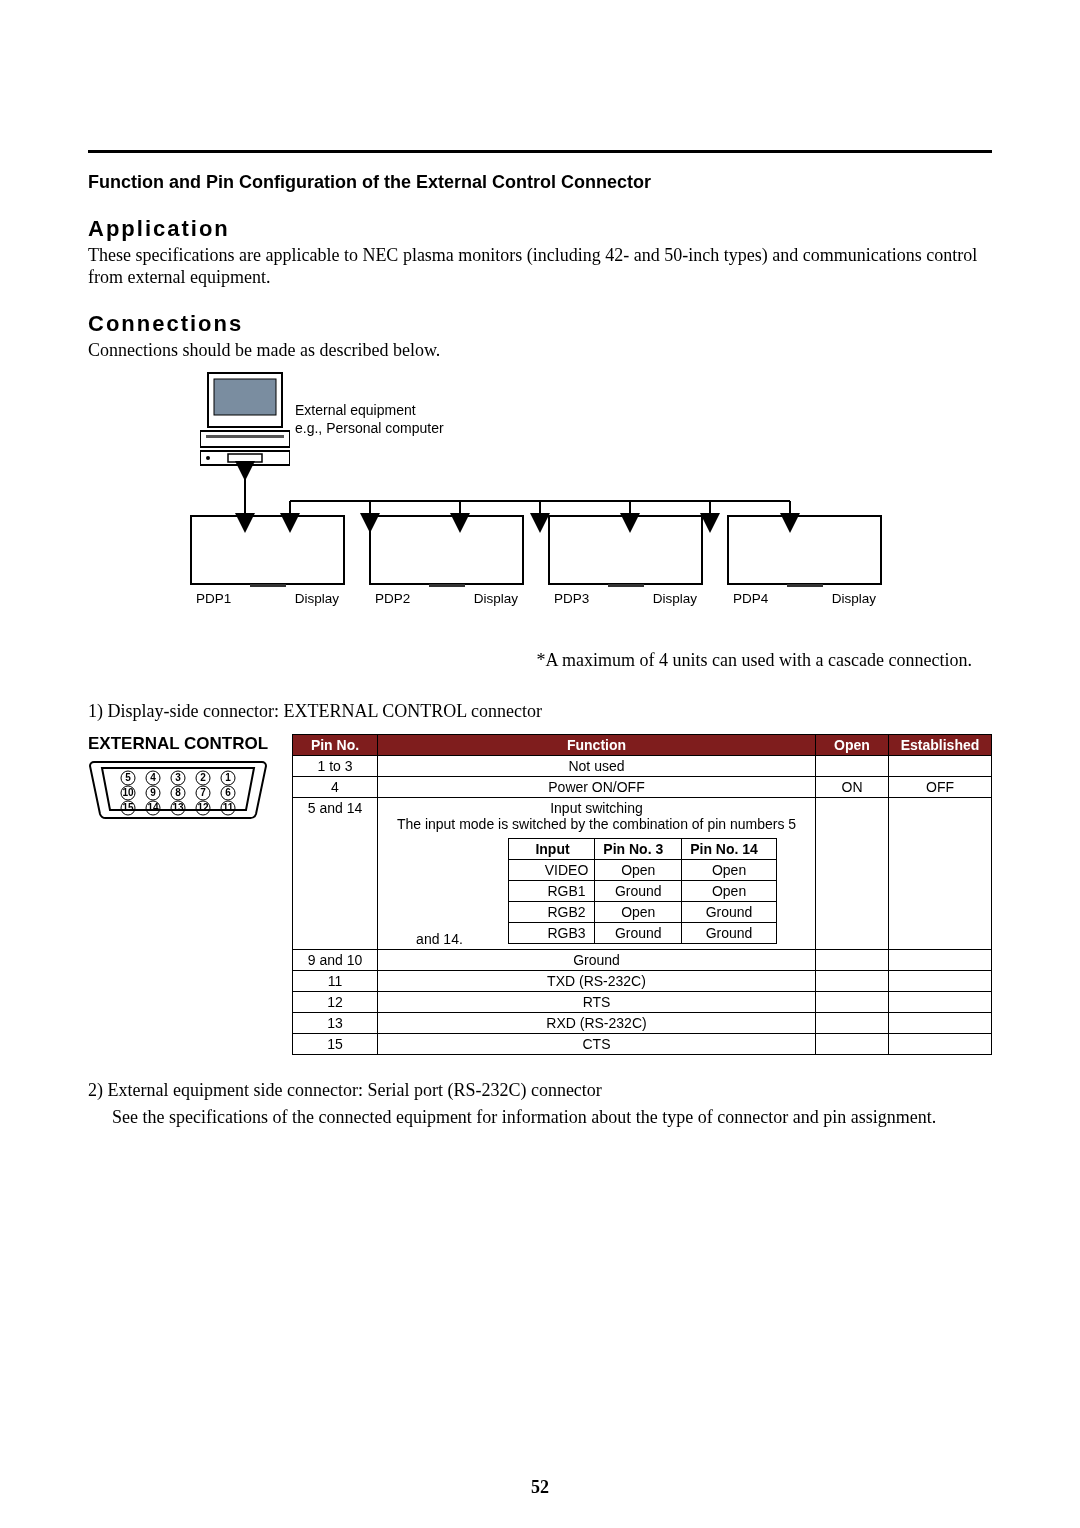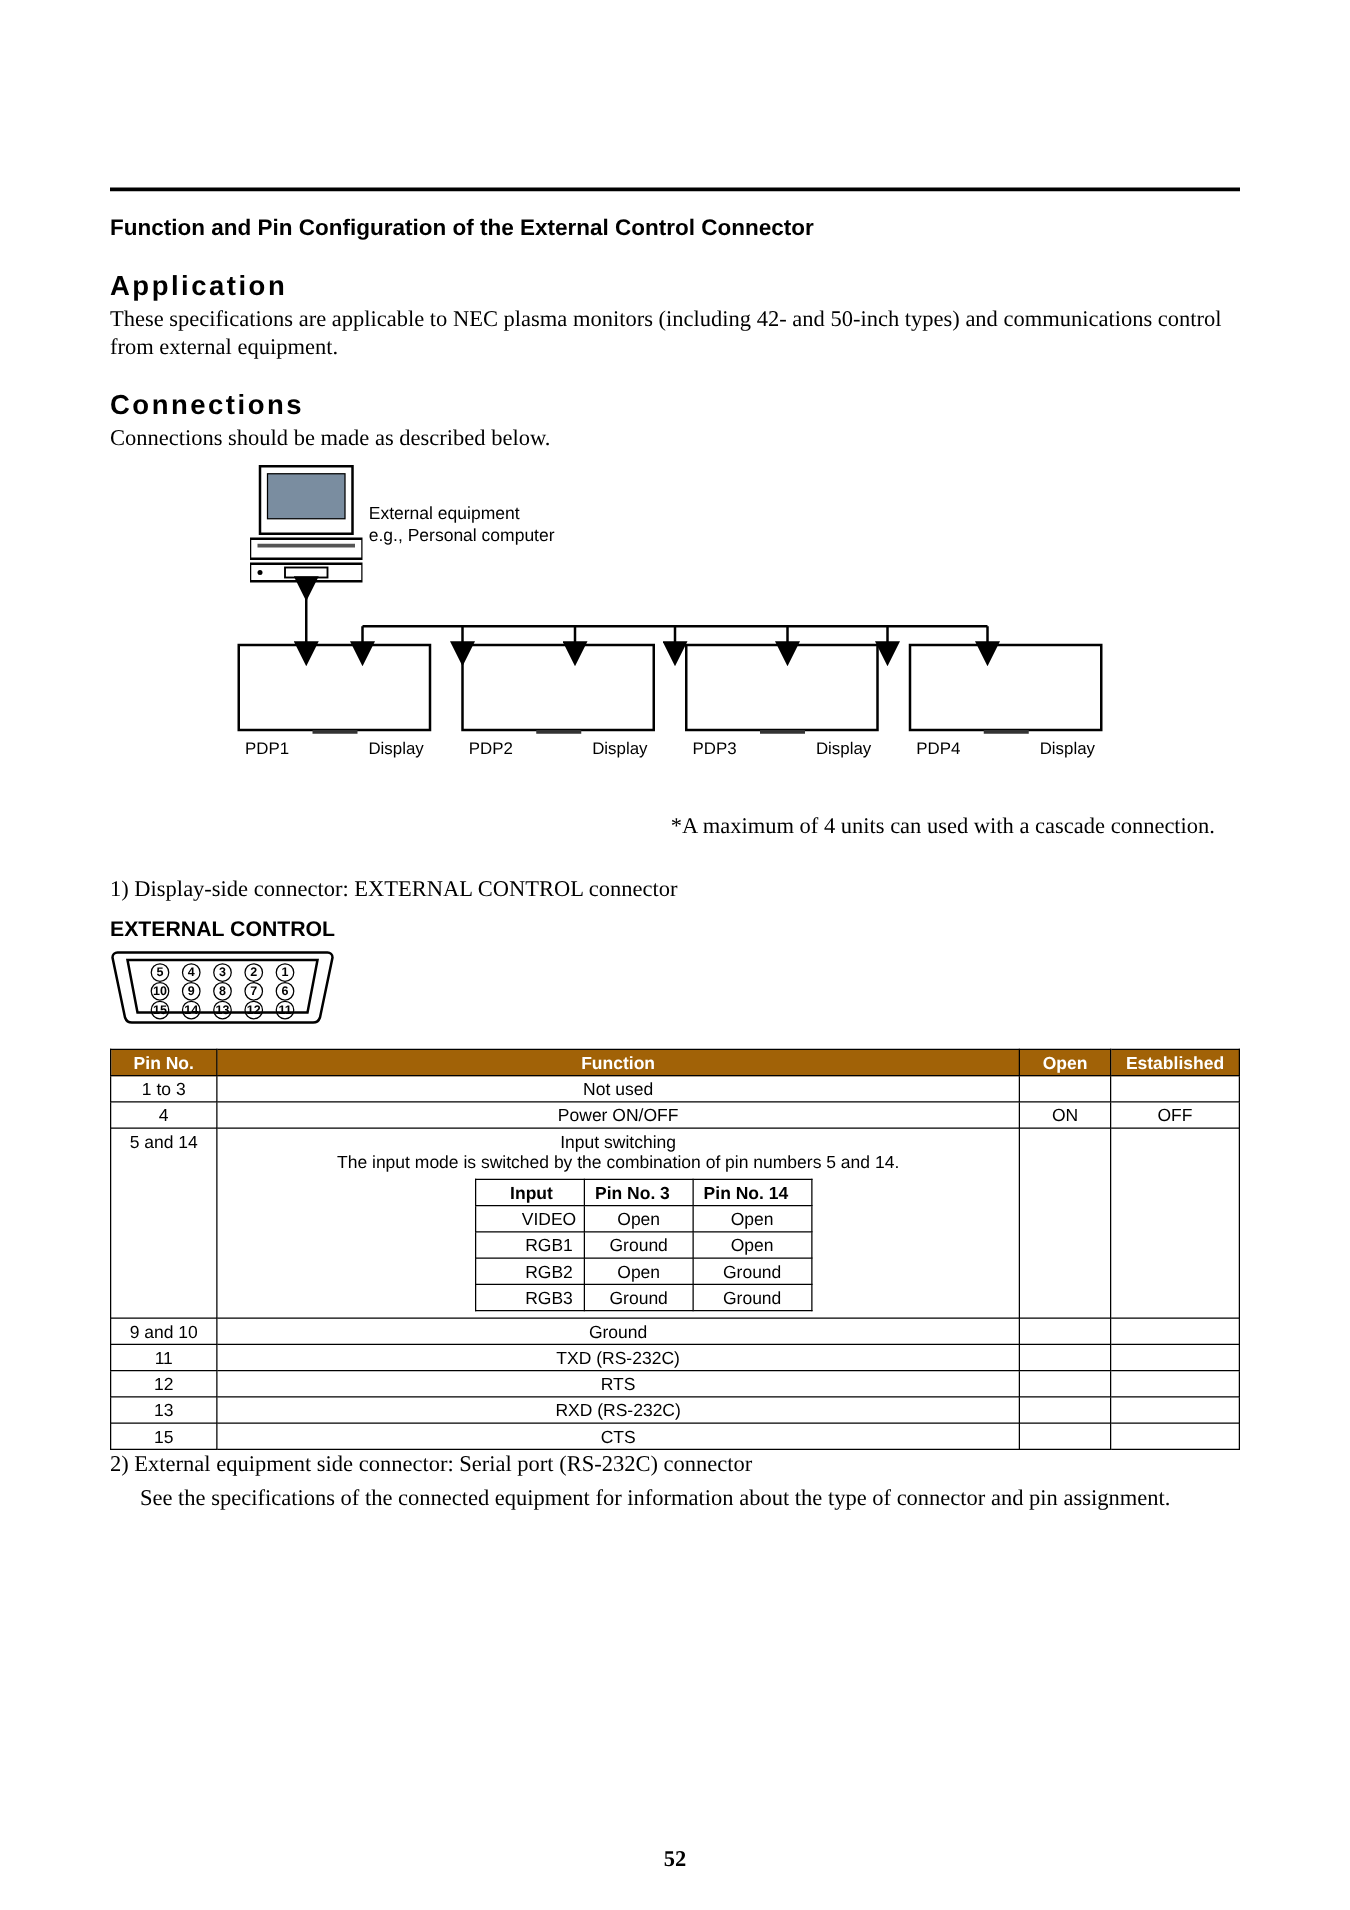--- a/index.html
+++ b/index.html
@@ -81,21 +81,20 @@
     margin-bottom: 28px;
     padding-right: 20px;
   }
 
   
   .conn-row {
     display: flex;
     align-items: flex-start;
     gap: 12px;
     margin-top: 12px;
-    flex-direction: column;
   }
   .conn-label {
     font-family: Arial, Helvetica, sans-serif;
     font-weight: bold;
     font-size: 17px;
     margin-bottom: 4px;
     white-space: nowrap;
   }
   .db15 {
     width: 180px;
@@ -108,21 +107,21 @@
     font-size: 14px;
     width: 100%;
   }
   table.pin th, table.pin td {
     border: 1px solid #000;
     padding: 2px 6px;
     text-align: center;
     vertical-align: top;
   }
   table.pin th {
-    background: #a16207;
+    background: #7f1d1d;
     color: #fff;
     font-weight: bold;
     text-align: center;
   }
   table.pin td.c { text-align: center; }
   .inner-table {
     margin-top: 6px;
     font-size: 14px;
   }
   .inner-table .hdr td{
@@ -367,16 +366,16 @@
         <td class="c">15</td>
             <td>CTS</td>
             <td></td>
             <td></td>
       </tr>
     </tbody>
       </table>
   </div>
 </div>
 
-<p style="">2)  External equipment side connector: Serial port (RS-232C) connector</p>
+<p style="margin-top:24px">2)  External equipment side connector: Serial port (RS-232C) connector</p>
 <p style="padding-left:24px">See the specifications of the connected equipment for information about the type of connector and pin assignment.</p>
 
 <div class="pg">52</div>
 
 </body></html>

